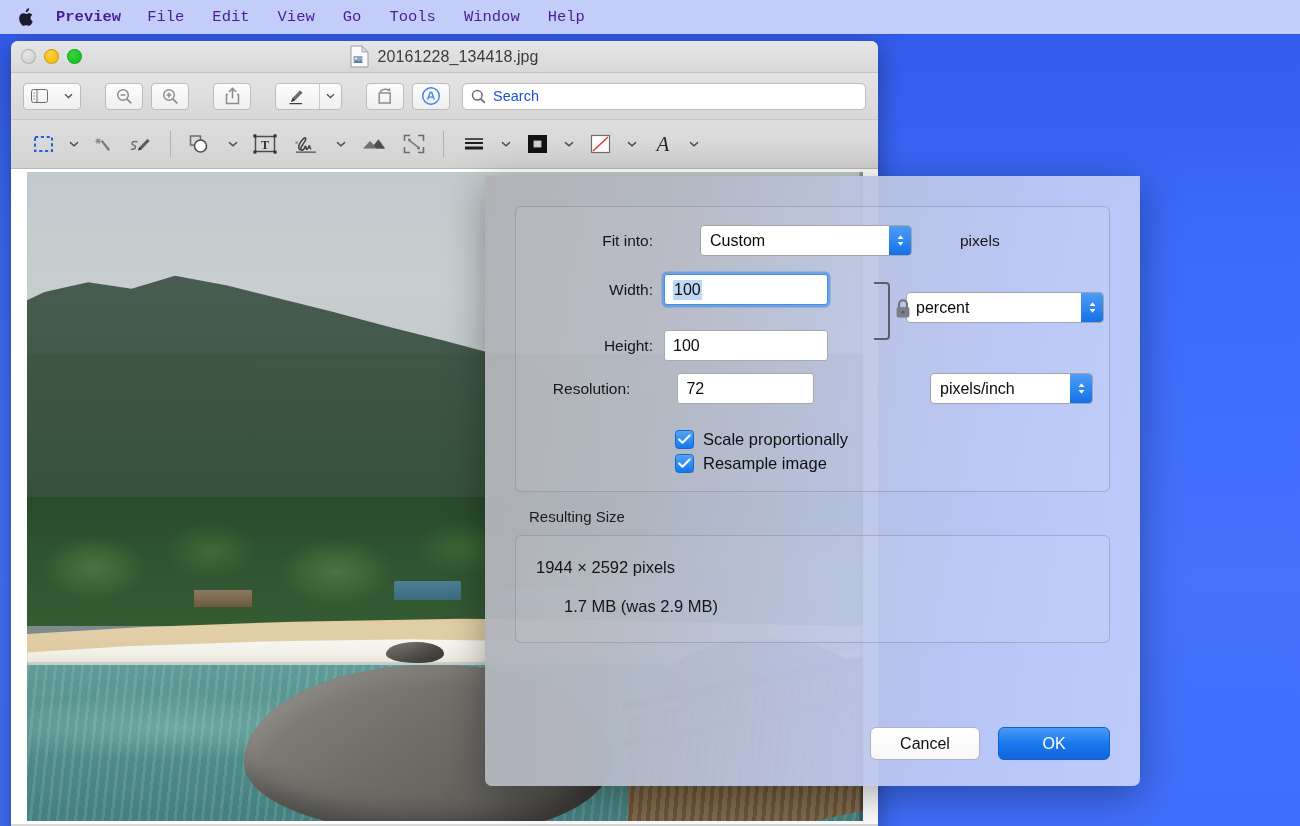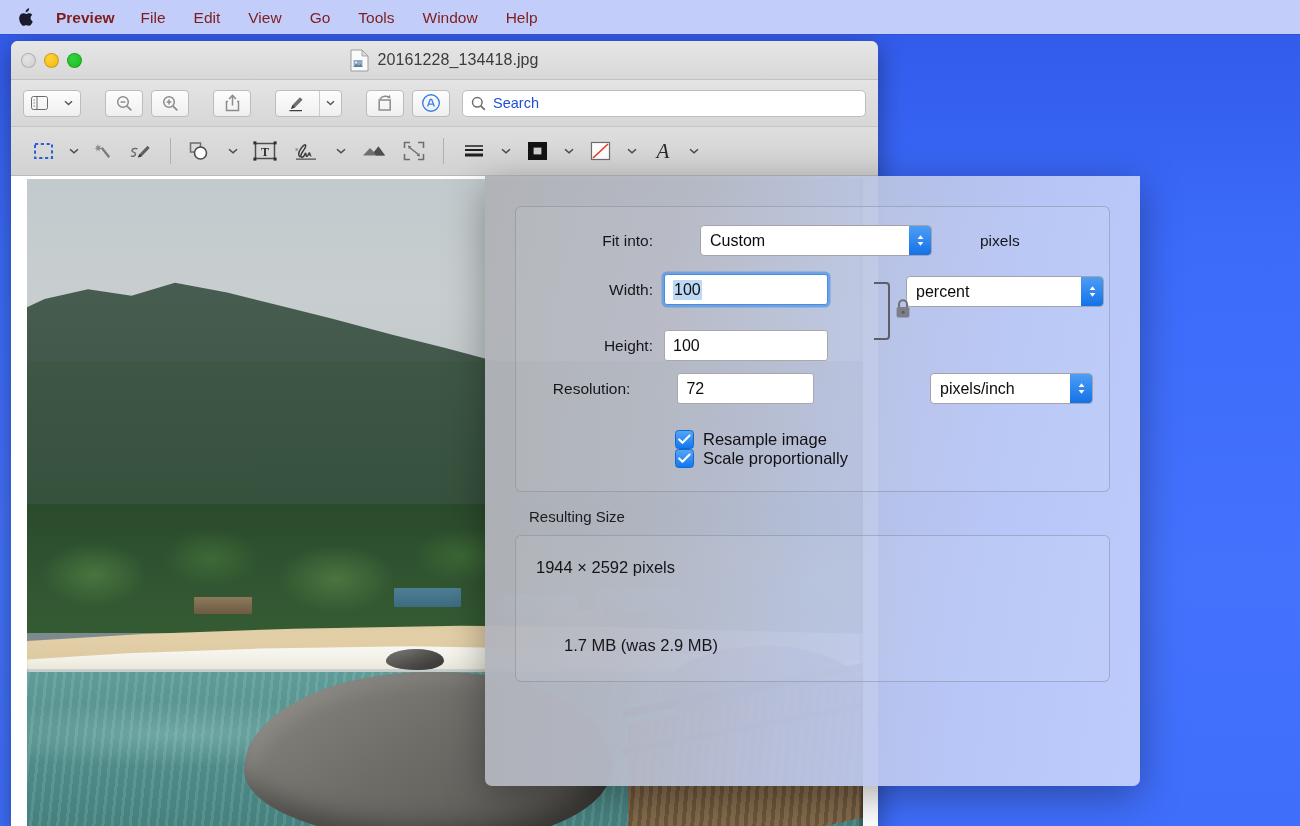--- a/index.html
+++ b/index.html
@@ -36,44 +36,45 @@
   #menubar .apple {
     width: 30px;
     display: flex;
     justify-content: center;
     align-items: center;
     margin-right: 4px;
   }
   #menubar .apple svg { display: block; }
   .menu-item {
     font-size: 15.5px;
-    color: #7f1d1d;
+    color: #4c1d95;
     padding: 0 14px;
     line-height: 35px;
     white-space: nowrap;
+    font-family: Liberation Mono, monospace;
   }
   .menu-item.app-name { font-weight: bold; padding: 0 12px; }
 
   
   #window {
     position: absolute;
     left: 11px;
     top: 41px;
     width: 867px;
     height: 790px;
     border-radius: 7px 7px 0 0;
     background: #d9d9d9;
     box-shadow: 0 6px 26px rgba(0,0,0,0.38);
     overflow: hidden;
     z-index: 20;
   }
 
   #titlebar {
     position: relative;
-    height: 39px;
+    height: 32px;
     background: linear-gradient(180deg, #e6e6e6 0%, #d8d8d8 100%);
     border-bottom: 1px solid #c2c2c2;
     display: flex;
     align-items: center;
   }
   .traffic {
     display: flex;
     gap: 8px;
     padding-left: 10px;
     align-items: center;
@@ -363,21 +364,21 @@
     width: 22px;
     height: 100%;
     background: linear-gradient(180deg,#4e9df5 0%, #1372e8 100%);
     display: flex;
     flex-direction: column;
     align-items: center;
     justify-content: center;
     gap: 2px;
     flex: none;
   }
-  .popup.fitinto { width: 232px; }
+  .popup.fitinto { width: 212px; }
   .popup.units   { width: 198px; }
 
   .unit-suffix {
     font-size: 15.5px;
     color: #16161a;
     margin-left: 12px;
   }
 
   
   .link-wrap {
@@ -419,21 +420,21 @@
     flex: none;
   }
   .check-label {
     font-size: 16.5px;
     color: #111115;
   }
 
   .result-line {
     font-size: 16.5px;
     color: #15151a;
-    margin-bottom: 59px;
+    margin-bottom: 20px;
   }
   .result-line:last-child { margin-bottom: 0; margin-left: 28px; }
 
   #sheet-buttons {
     position: absolute;
     right: 30px;
     bottom: 26px;
     display: flex;
     gap: 18px;
   }
@@ -787,21 +788,21 @@
           <div class="bracket"></div>
           <span class="lock">
             <svg width="18" height="22" viewBox="0 0 18 22">
               <path d="M5 9V6.2a4 4 0 018 0V9" fill="none" stroke="#6e707a" stroke-width="2"></path>
               <rect x="2.6" y="9" width="12.8" height="10.4" rx="1.6" fill="#7c7e88"></rect>
               <circle cx="9" cy="14.2" r="1.5" fill="#5b5d66"></circle>
             </svg>
           </span>
         </div>
 
-        <div style="margin-top:2px;">
+        <div style="margin-top:18px;">
           <div class="popup units">
             <span>percent</span>
             <span class="arrows">
               <svg width="9" height="13" viewBox="0 0 9 13">
                 <path d="M4.5 1.2L7.4 5H1.6z" fill="#ffffff"></path>
                 <path d="M4.5 11.8L1.6 8h5.8z" fill="#ffffff"></path>
               </svg>
             </span>
           </div>
         </div>
@@ -817,40 +818,44 @@
           <span>pixels/inch</span>
           <span class="arrows">
             <svg width="9" height="13" viewBox="0 0 9 13">
               <path d="M4.5 1.2L7.4 5H1.6z" fill="#ffffff"></path>
               <path d="M4.5 11.8L1.6 8h5.8z" fill="#ffffff"></path>
             </svg>
           </span>
         </div>
       </div>
 
+      <div class="checkrow">
+        <span class="checkbox">
+          <svg width="13" height="11" viewBox="0 0 13 11">
+            <path d="M1.2 5.4l3.3 3.4L11.6 1.6" fill="none" stroke="#ffffff" stroke-width="2.1" stroke-linecap="round" stroke-linejoin="round"></path>
+          </svg>
+        </span>
+        <span class="check-label">Scale proportionally</span>
+      </div>
       <div class="checkrow" style="margin-bottom:0;">
         <span class="checkbox">
           <svg width="13" height="11" viewBox="0 0 13 11">
             <path d="M1.2 5.4l3.3 3.4L11.6 1.6" fill="none" stroke="#ffffff" stroke-width="2.1" stroke-linecap="round" stroke-linejoin="round"></path>
           </svg>
         </span>
         <span class="check-label">Resample image</span>
       </div>
-      <div class="checkrow">
-        <span class="checkbox">
-          <svg width="13" height="11" viewBox="0 0 13 11">
-            <path d="M1.2 5.4l3.3 3.4L11.6 1.6" fill="none" stroke="#ffffff" stroke-width="2.1" stroke-linecap="round" stroke-linejoin="round"></path>
-          </svg>
-        </span>
-        <span class="check-label">Scale proportionally</span>
-      </div>
     </div>
 
     <div class="group-label" style="margin-top:16px;">Resulting Size</div>
 
     <div class="group-box" style="padding:22px 20px 26px 20px;">
       <div class="result-line">1944 × 2592 pixels</div>
       <div class="result-line">1.7 MB (was 2.9 MB)</div>
     </div>
 
+    <div id="sheet-buttons">
+      <div class="btn cancel">Cancel</div>
+      <div class="btn ok">OK</div>
+    </div>
   </div>
 
 </div>
 
 </body></html>

